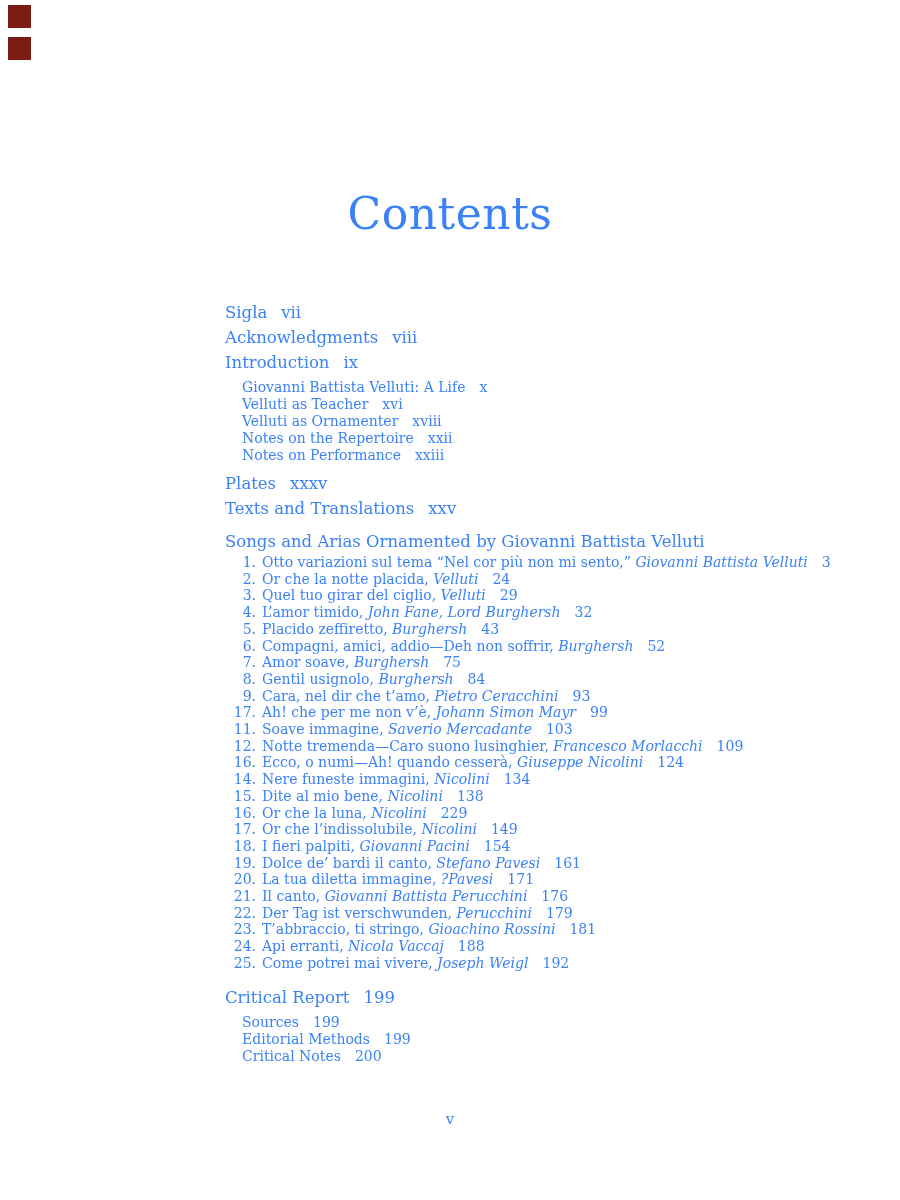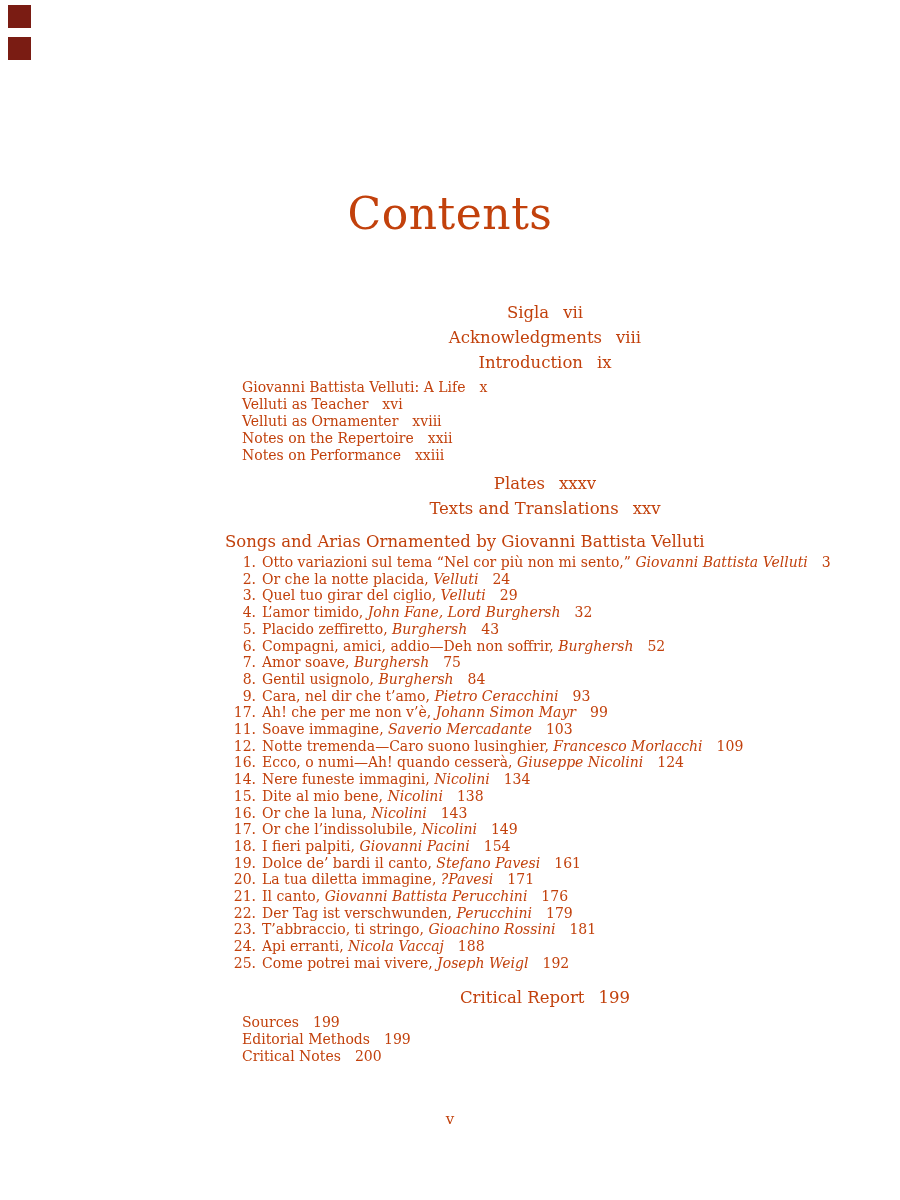--- a/index.html
+++ b/index.html
@@ -6,21 +6,21 @@
     margin: 0;
     padding: 0;
     background: #ffffff;
   }
   .page {
     position: relative;
     width: 900px;
     height: 1200px;
     background: #ffffff;
     font-family: "DejaVu Serif", serif;
-    color: #c2410c;
+    color: #3b82f6;
     overflow: hidden;
   }
   .corner-marks {
     position: absolute;
     left: 8px;
     top: 5px;
   }
   .corner-mark {
     width: 23px;
     height: 23px;
@@ -40,21 +40,20 @@
   .toc {
     position: absolute;
     left: 225px;
     top: 300px;
     width: 640px;
   }
   .top-entry {
     font-size: 16.5px;
     line-height: 25px;
     white-space: nowrap;
-    text-align: center;
   }
   .section-heading {
     font-size: 16.5px;
     line-height: 25px;
     margin-top: 8px;
     white-space: nowrap;
   }
   .sub-group {
     margin: 4px 0 7px 17px;
   }
@@ -202,21 +201,21 @@
     <span class="song-text"><span class="t">Nere funeste immagini,</span> <span class="composer">Nicolini</span><span class="pg">134</span></span>
   </div>
 
   <div class="song-item">
     <span class="num">15.</span>
     <span class="song-text"><span class="t">Dite al mio bene,</span> <span class="composer">Nicolini</span><span class="pg">138</span></span>
   </div>
 
   <div class="song-item">
     <span class="num">16.</span>
-    <span class="song-text"><span class="t">Or che la luna,</span> <span class="composer">Nicolini</span><span class="pg">143</span></span>
+    <span class="song-text"><span class="t">Or che la luna,</span> <span class="composer">Nicolini</span><span class="pg">229</span></span>
   </div>
 
   <div class="song-item">
     <span class="num">17.</span>
     <span class="song-text"><span class="t">Or che l’indissolubile,</span> <span class="composer">Nicolini</span><span class="pg">149</span></span>
   </div>
 
   <div class="song-item">
     <span class="num">18.</span>
     <span class="song-text"><span class="t">I fieri palpiti,</span> <span class="composer">Giovanni Pacini</span><span class="pg">154</span></span>

